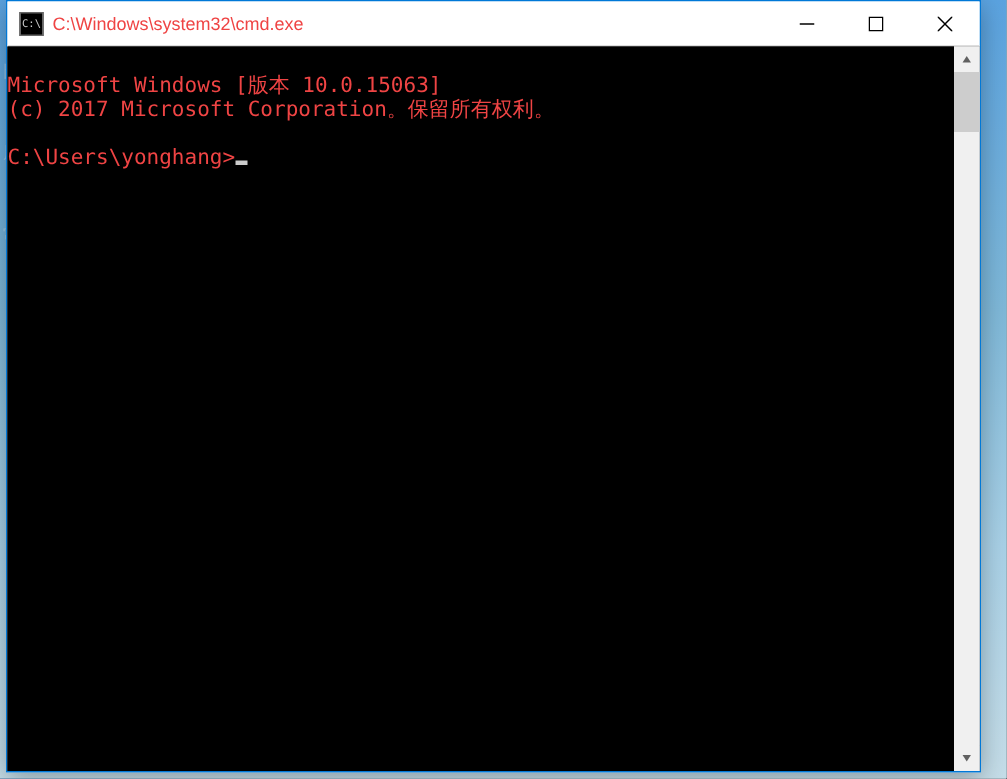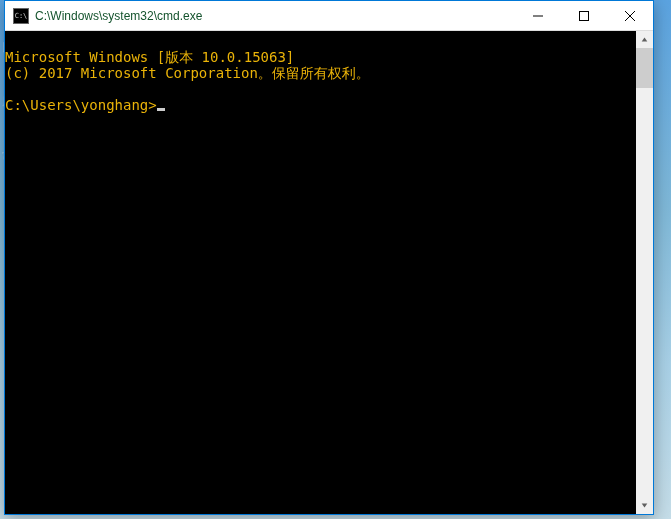--- a/index.html
+++ b/index.html
@@ -68,21 +68,21 @@
       display: flex;
       align-items: center;
       justify-content: center;
       font-size: 7px;
       color: #ccc;
       font-family: monospace;
     }
     .titlebar-title {
       flex: 1;
       font-size: 12px;
-      color: #14532d;
+      color: #ef4444;
       white-space: nowrap;
       overflow: hidden;
     }
     .titlebar-controls {
       display: flex;
       height: 100%;
     }
     .titlebar-btn {
       width: 46px;
       height: 100%;
@@ -99,21 +99,21 @@
     }
     .console-wrap {
       flex: 1;
       display: flex;
       background: #000;
       position: relative;
     }
     .console {
       flex: 1;
       background: #000;
-      color: #eab308;
+      color: #ef4444;
       font-family: "Consolas", "SimSun", monospace;
       font-size: 14px;
       line-height: 16px;
       padding: 2px 0 2px 0;
       white-space: pre;
       overflow: hidden;
     }
     .console-line {
       padding: 0;
     }

